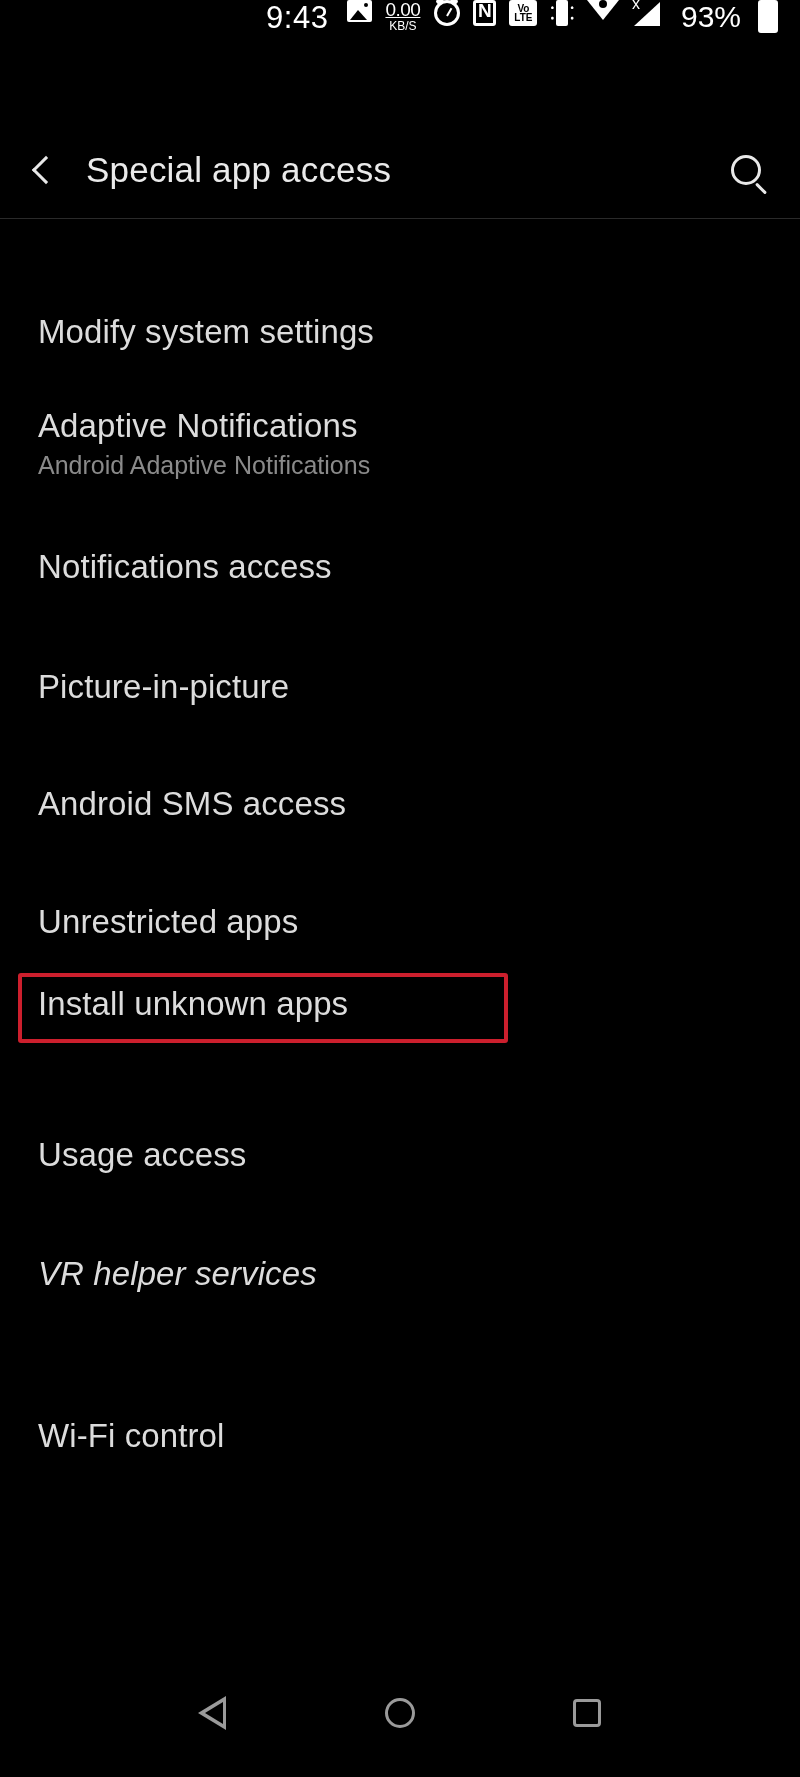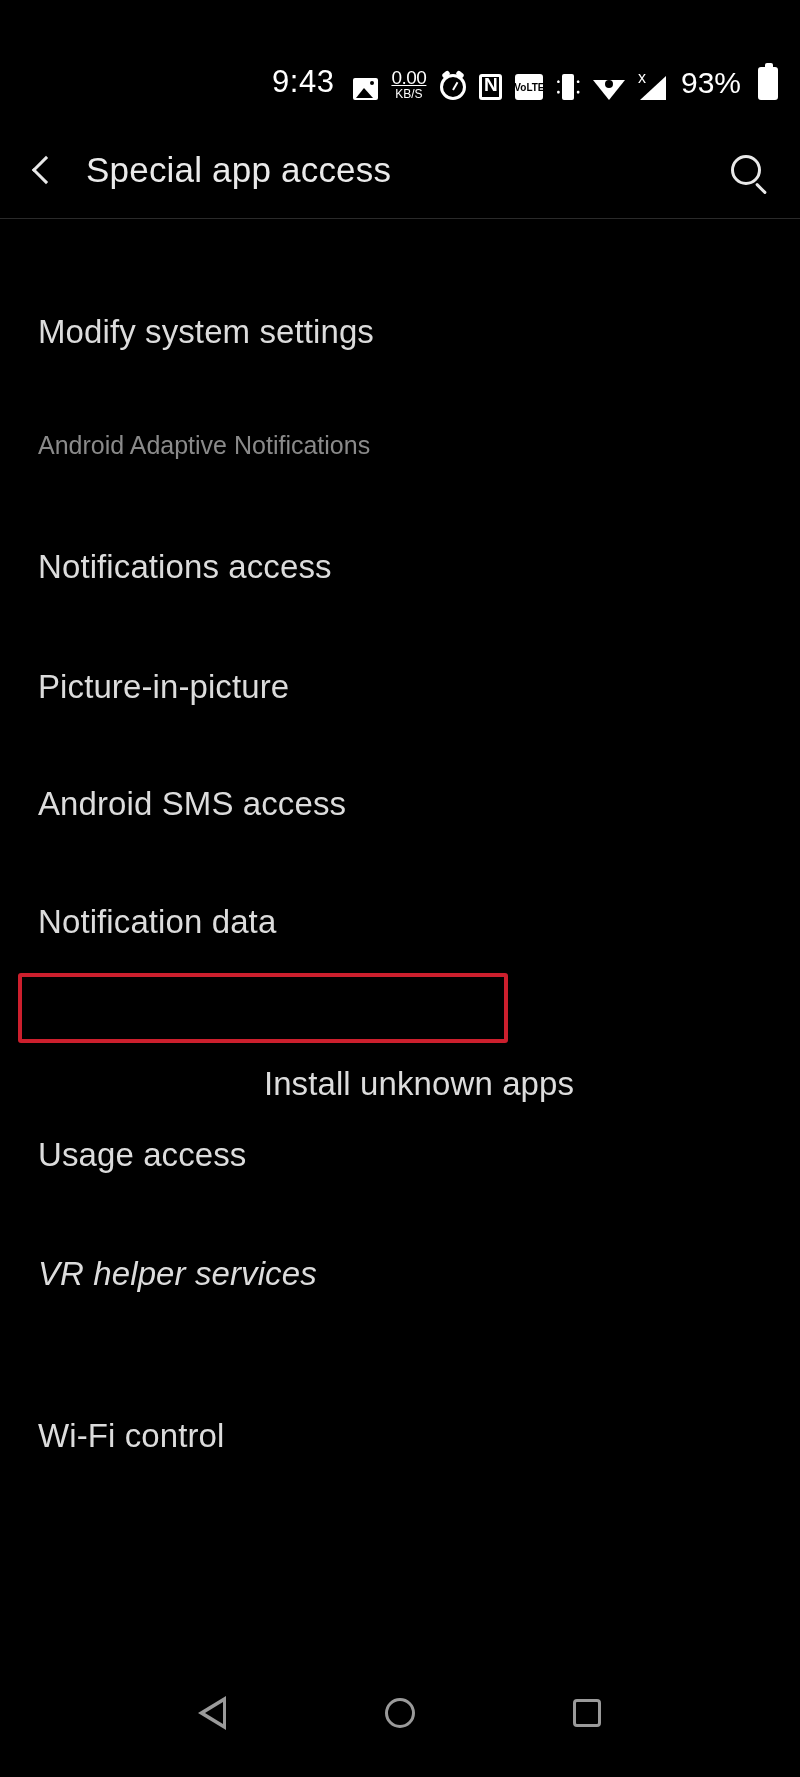--- a/index.html
+++ b/index.html
@@ -7,21 +7,21 @@
     width:800px; height:1777px;
     background:#000;
     font-family:"Liberation Sans", sans-serif;
     overflow:hidden;
   }
   .phone { position:relative; width:800px; height:1777px; background:#000; }
 
   
   .statusbar {
     position:absolute; top:0; left:0; width:800px; height:100px;
-    display:flex; align-items:flex-end; justify-content:flex-end;
+    display:flex; align-items:flex-start; justify-content:flex-end;
     padding-right:22px; gap:13px;
   }
   .sb-time {
     color:#fff; font-size:31px; letter-spacing:0.5px; font-weight:400;
     margin-right:6px;
   }
   .sb-icon { display:flex; align-items:center; justify-content:center; }
   .sb-photo {
     width:25px; height:22px; background:#fff; border-radius:2px;
     position:relative; overflow:hidden;
@@ -56,21 +56,21 @@
     width:23px; height:26px; border:3px solid #fff; border-radius:3px;
     position:relative;
   }
   .sb-nfc::after {
     content:"N"; position:absolute; left:0; right:0; top:-5px;
     text-align:center; color:#fff; font-size:19px; font-weight:700;
     line-height:26px;
   }
   .sb-volte {
     width:28px; height:26px; border:3px solid #fff; border-radius:3px;
-    display:flex; flex-direction:row; align-items:center;
+    display:flex; flex-direction:column; align-items:center;
     justify-content:center; background:#fff; color:#000;
     font-size:10px; font-weight:700; line-height:9px;
   }
   .sb-vib { display:flex; align-items:center; gap:2px; }
   .sb-vib .body { width:12px; height:26px; background:#fff; border-radius:2px; }
   .sb-vib .wv {
     color:#fff; font-size:17px; line-height:1; font-weight:700;
   }
   .sb-wifi {
     width:0; height:0; border-left:16px solid transparent;
@@ -83,21 +83,21 @@
   }
   .sb-sig { position:relative; width:28px; height:26px; }
   .sb-sig .tri {
     position:absolute; bottom:0; right:0; width:0; height:0;
     border-left:26px solid transparent; border-bottom:24px solid #fff;
   }
   .sb-sig .x {
     position:absolute; top:-4px; left:0; color:#fff; font-size:16px;
     font-weight:400; line-height:1;
   }
-  .sb-batt-txt { color:#fff; font-size:30px; margin-left:2px; }
+  .sb-batt-txt { color:#fff; font-size:30px; margin-left:8px; }
   .sb-batt {
     width:20px; height:33px; border:3px solid #fff; border-radius:3px;
     position:relative; background:#fff; margin-left:4px;
   }
   .sb-batt::before {
     content:""; position:absolute; top:-7px; left:4px; width:8px;
     height:4px; background:#fff; border-radius:2px 2px 0 0;
   }
 
   
@@ -254,35 +254,36 @@
   <div class="list">
     <div class="cut-item">
       
     </div>
     <div class="divider"></div>
     <div id="items-host">
         <div class="item" style="top: 100px; height: 64px;">
           <div class="title">Modify system settings</div>
         </div>
         <div class="item" style="top: 200px; height: 86px;">
+          <div class="title">Adaptive Notifications</div>
           <div class="sub">Android Adaptive Notifications</div>
         </div>
         <div class="item" style="top: 335px; height: 64px;">
           <div class="title">Notifications access</div>
         </div>
         <div class="item" style="top: 455px; height: 64px;">
           <div class="title">Picture-in-picture</div>
         </div>
         <div class="item" style="top: 572px; height: 64px;">
           <div class="title">Android SMS access</div>
         </div>
         <div class="item" style="top: 690px; height: 64px;">
-          <div class="title">Notification data</div>
-        </div>
-        <div class="item" style="top: 852px; height: 64px; text-align: center;">
+          <div class="title">Unrestricted apps</div>
+        </div>
+        <div class="item" style="top: 772px; height: 64px;">
           <div class="title">Install unknown apps</div>
         </div>
         <div class="item" style="top: 923px; height: 64px;">
           <div class="title">Usage access</div>
         </div>
         <div class="item" style="top: 1042px; height: 64px; font-style: italic;">
           <div class="title">VR helper services</div>
         </div>
         <div class="item" style="top: 1204px; height: 64px;">
           <div class="title">Wi-Fi control</div>

